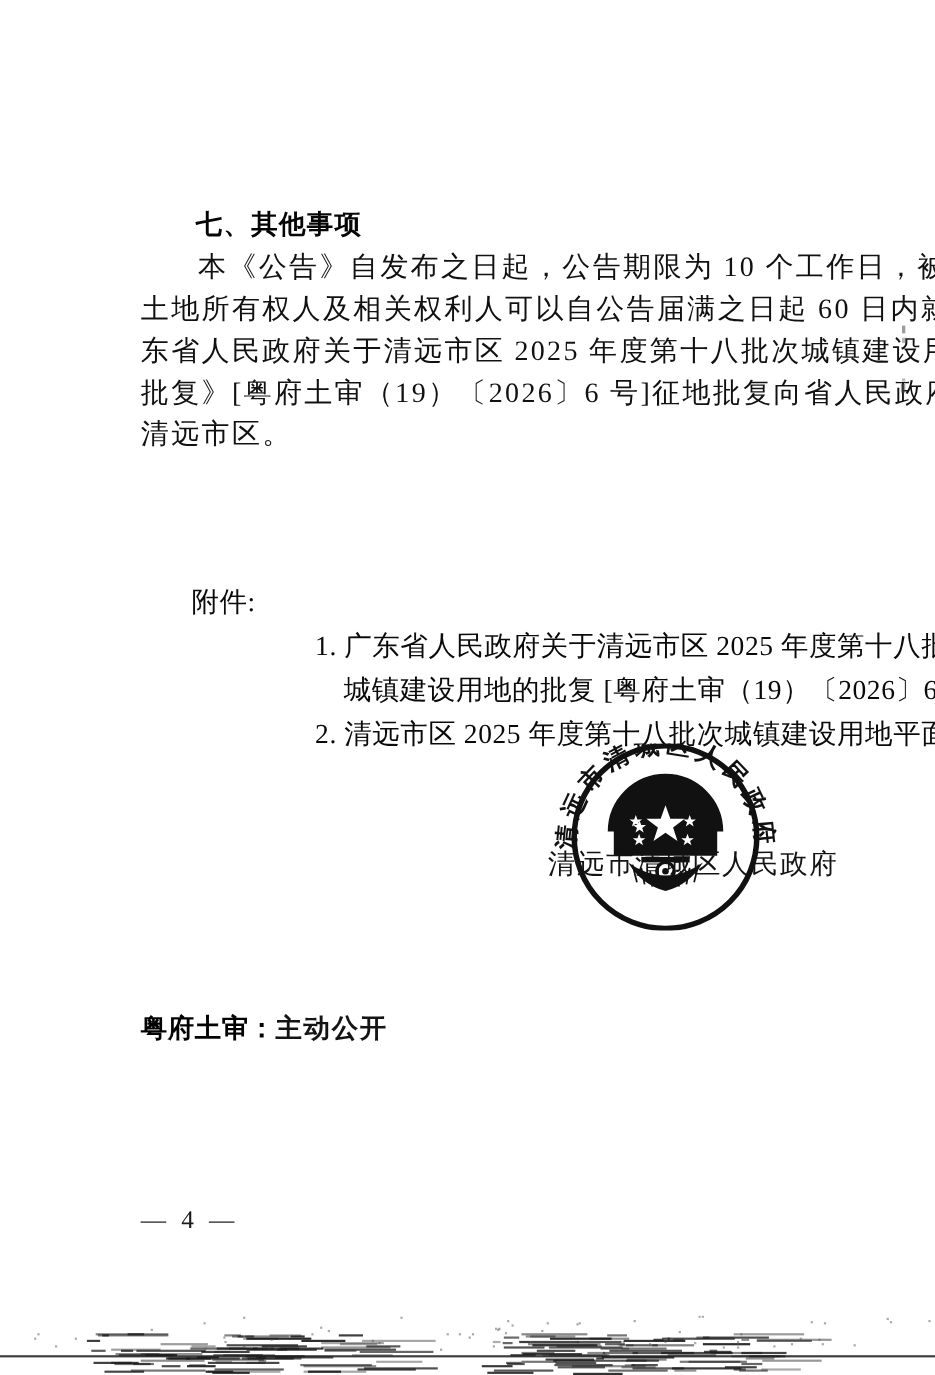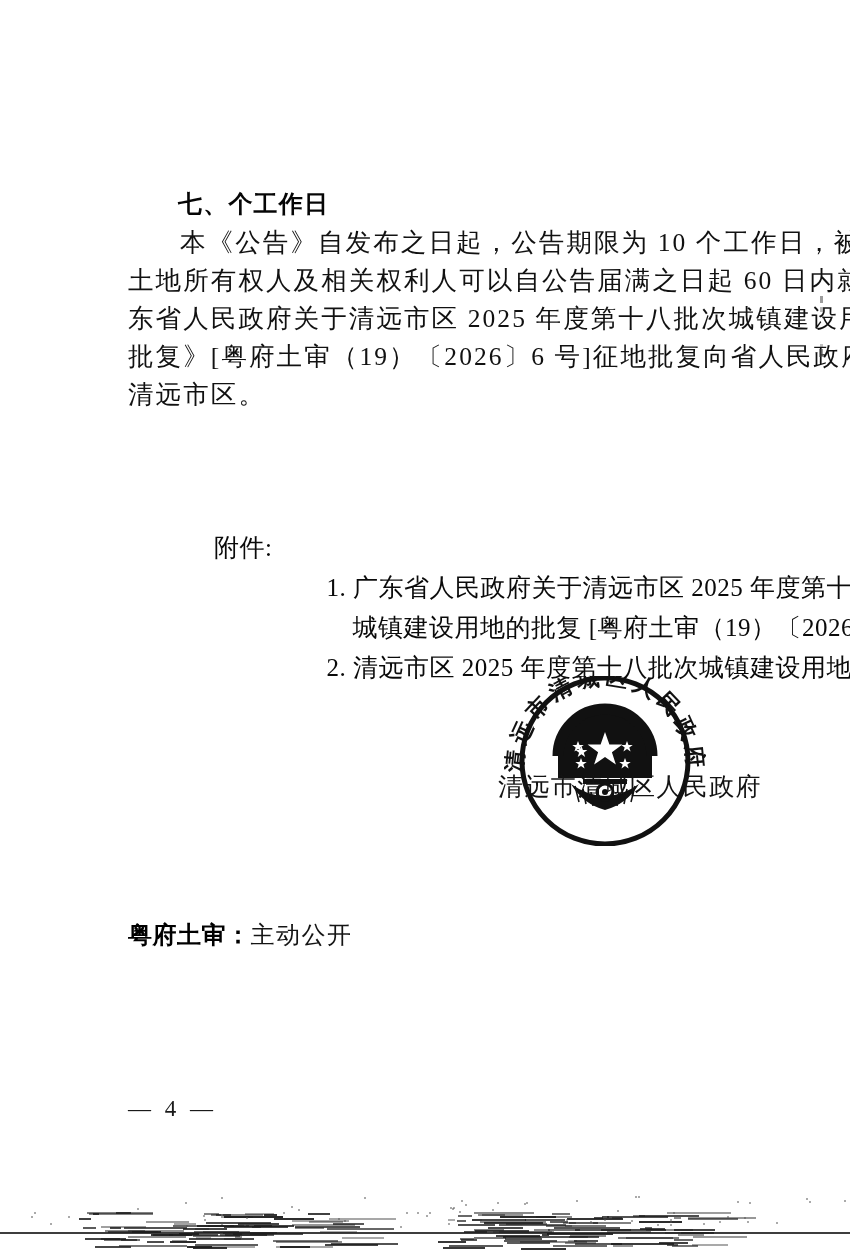--- a/index.html
+++ b/index.html
@@ -51,21 +51,21 @@
     width: 580px;
   }
   .attach-row {
     display: flex;
     align-items: flex-start;
     font-size: 25px;
     line-height: 40px;
     letter-spacing: 0.5px;
     white-space: pre;
   }
-  .attach-label { flex: 0 0 auto; margin-left: 40px; }
+  .attach-label { flex: 0 0 auto; }
   .attach-items { display: block; }
   .attach-item { white-space: pre; }
   .attach-cont { padding-left: 26px; white-space: pre; }
 
   
   .sign-block {
     position: absolute;
     left: 498px;
     top: 768px;
     width: 230px;
@@ -110,20 +110,21 @@
   }
   .disclosure-label {
     font-family: "DejaVu Sans", "Liberation Sans", sans-serif;
     font-weight: 700;
     letter-spacing: 0.5px;
     color: #000000;
   }
   .disclosure-value {
     letter-spacing: 1.5px;
     color: #141414;
+    font-weight: bold;
   }
 
   .page-number {
     position: absolute;
     left: 128px;
     top: 1096px;
     font-size: 23px;
     letter-spacing: 4px;
     color: #1a1a1a;
     white-space: pre;
@@ -160,21 +161,21 @@
     height: 2px;
     opacity: 0.5;
   }
 </style>
 </head>
 <body>
 
 <div id="page">
 
   <div class="doc-body">
-    <div class="heading">七、个工作日</div>
+    <div class="heading">七、其他事项</div>
     <div class="line jst indent-2">本《公告》自发布之日起，公告期限为 10 个工作日，被征收</div>
     <div class="line jst">土地所有权人及相关权利人可以自公告届满之日起 60 日内就《广</div>
     <div class="line jst">东省人民政府关于清远市区 2025 年度第十八批次城镇建设用地的</div>
     <div class="line jst">批复》[粤府土审（19）〔2026〕6 号]征地批复向省人民政府申请</div>
     <div class="line jst">清远市区。</div>
   </div>
 
   <div class="attach-block">
     <div class="attach-row">
       <span class="attach-label">附件:</span>

